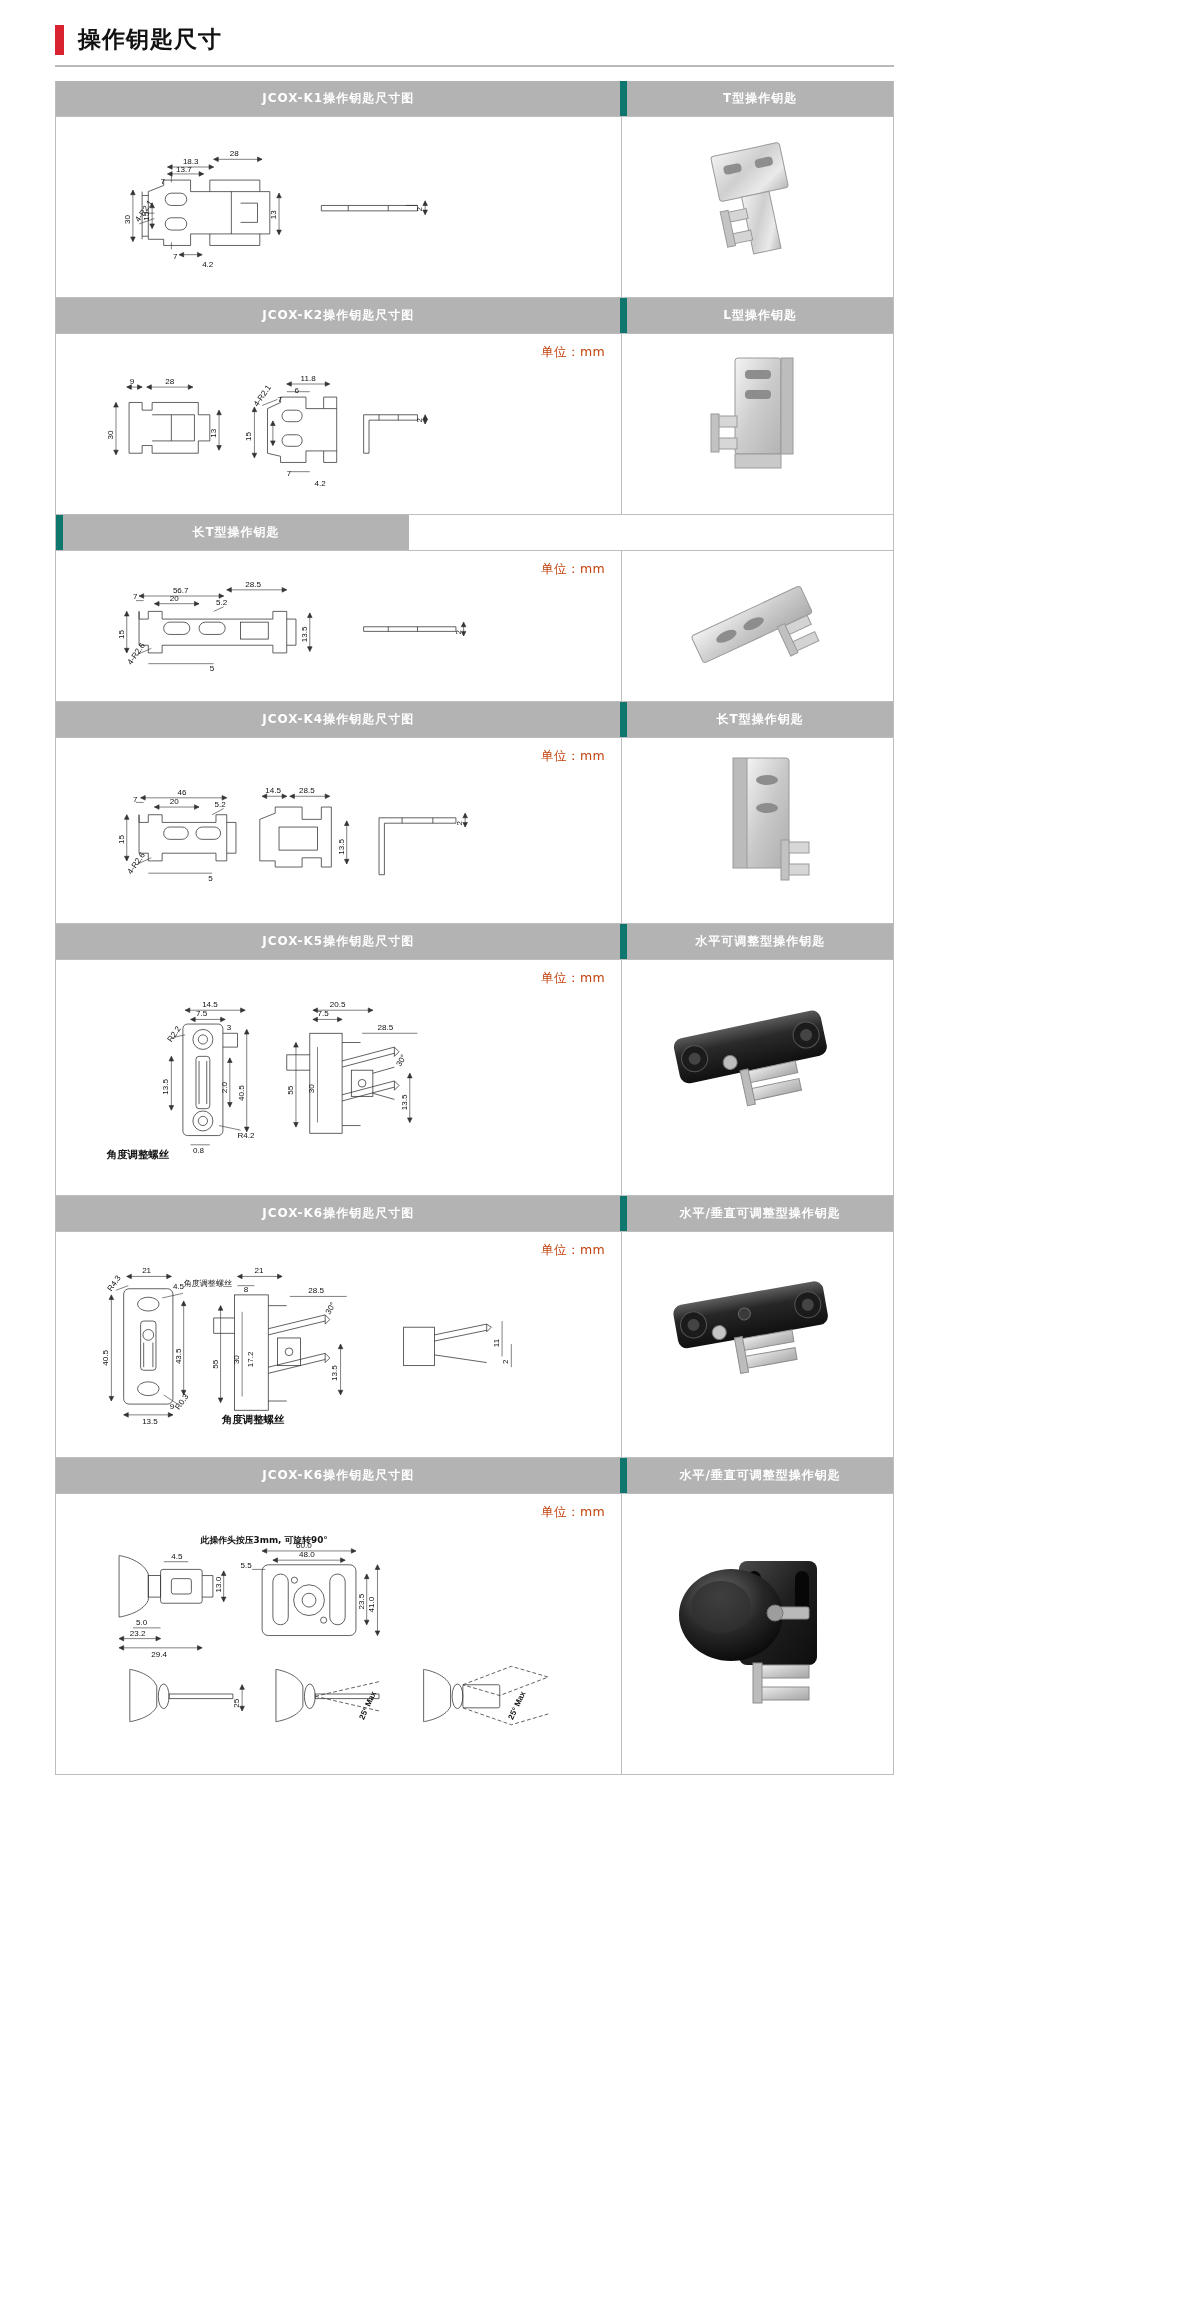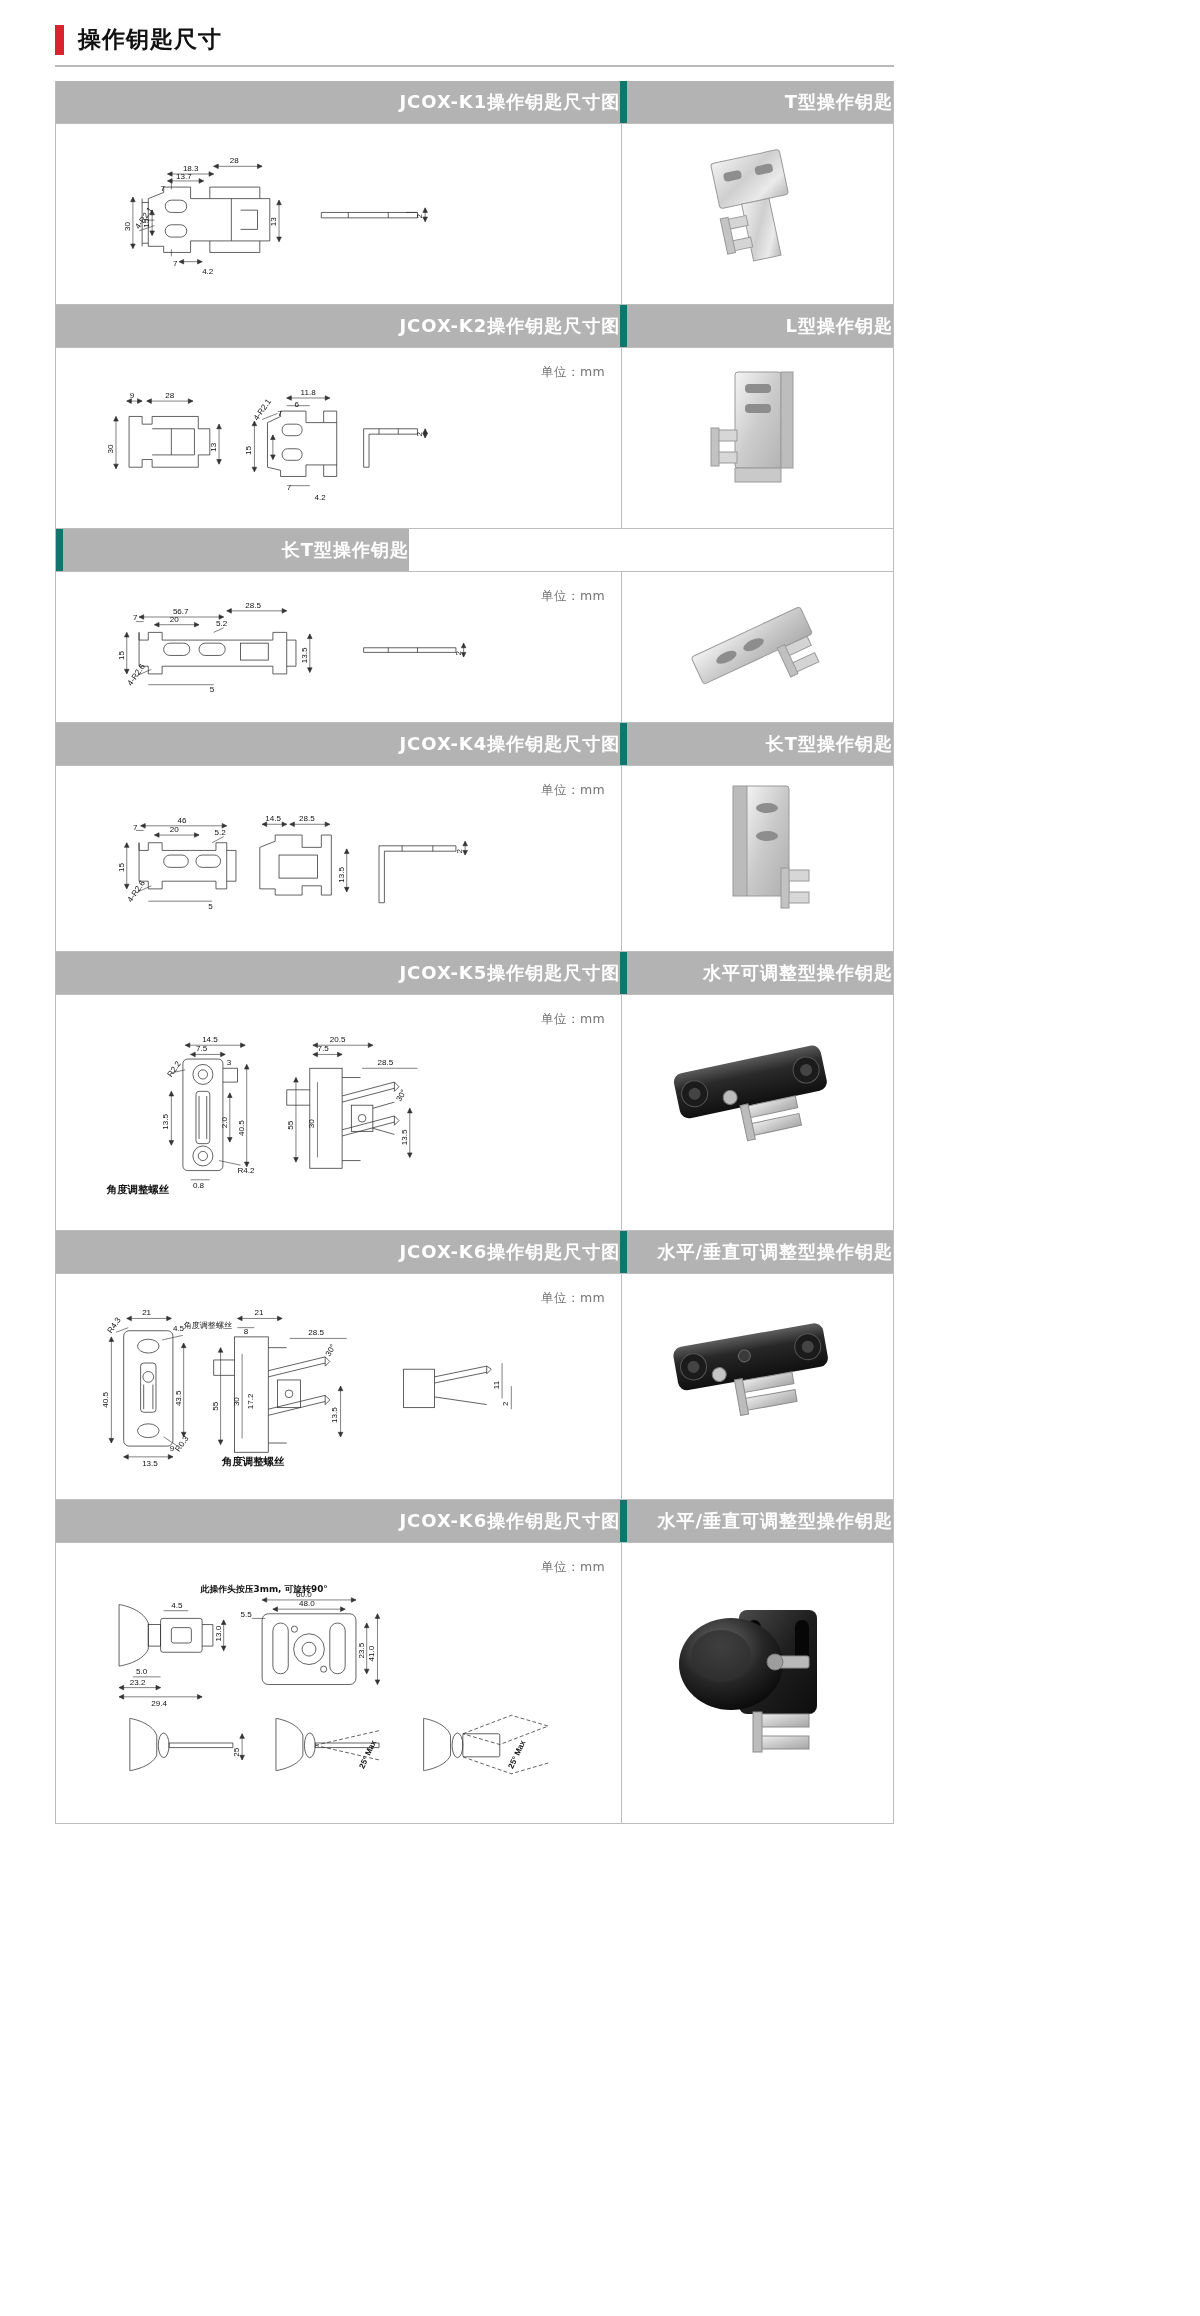--- a/index.html
+++ b/index.html
@@ -58,39 +58,39 @@
     position: relative;
   }
   .cell-right {
     width: 353px;
     border-left: 1px solid #bdbdbd;
     position: relative;
   }
   .hdr {
     background: #b3b3b3;
     color: #ffffff;
-    font-size: 18px;
+    font-size: 12px;
     font-weight: bold;
-    text-align: right;
+    text-align: center;
     padding: 9px 0 9px 0;
     letter-spacing: 1px;
   }
   .hdr.left { width: 735px; }
   .hdr.right { width: 353px; border-left: 7px solid #0f766e; }
 
   .drawing-cell {
     position: relative;
     background: #fff;
   }
   .unit-label {
     position: absolute;
     right: 16px;
-    top: 16px;
+    top: 10px;
     font-size: 12.5px;
-    color: #737373;
+    color: #c2410c;
     letter-spacing: .5px;
   }
   .photo-cell {
     display: flex;
     align-items: center;
     justify-content: center;
     background: #fff;
   }
   svg.dwg-svg { display: block; width: 100%; height: 100%; }
 

